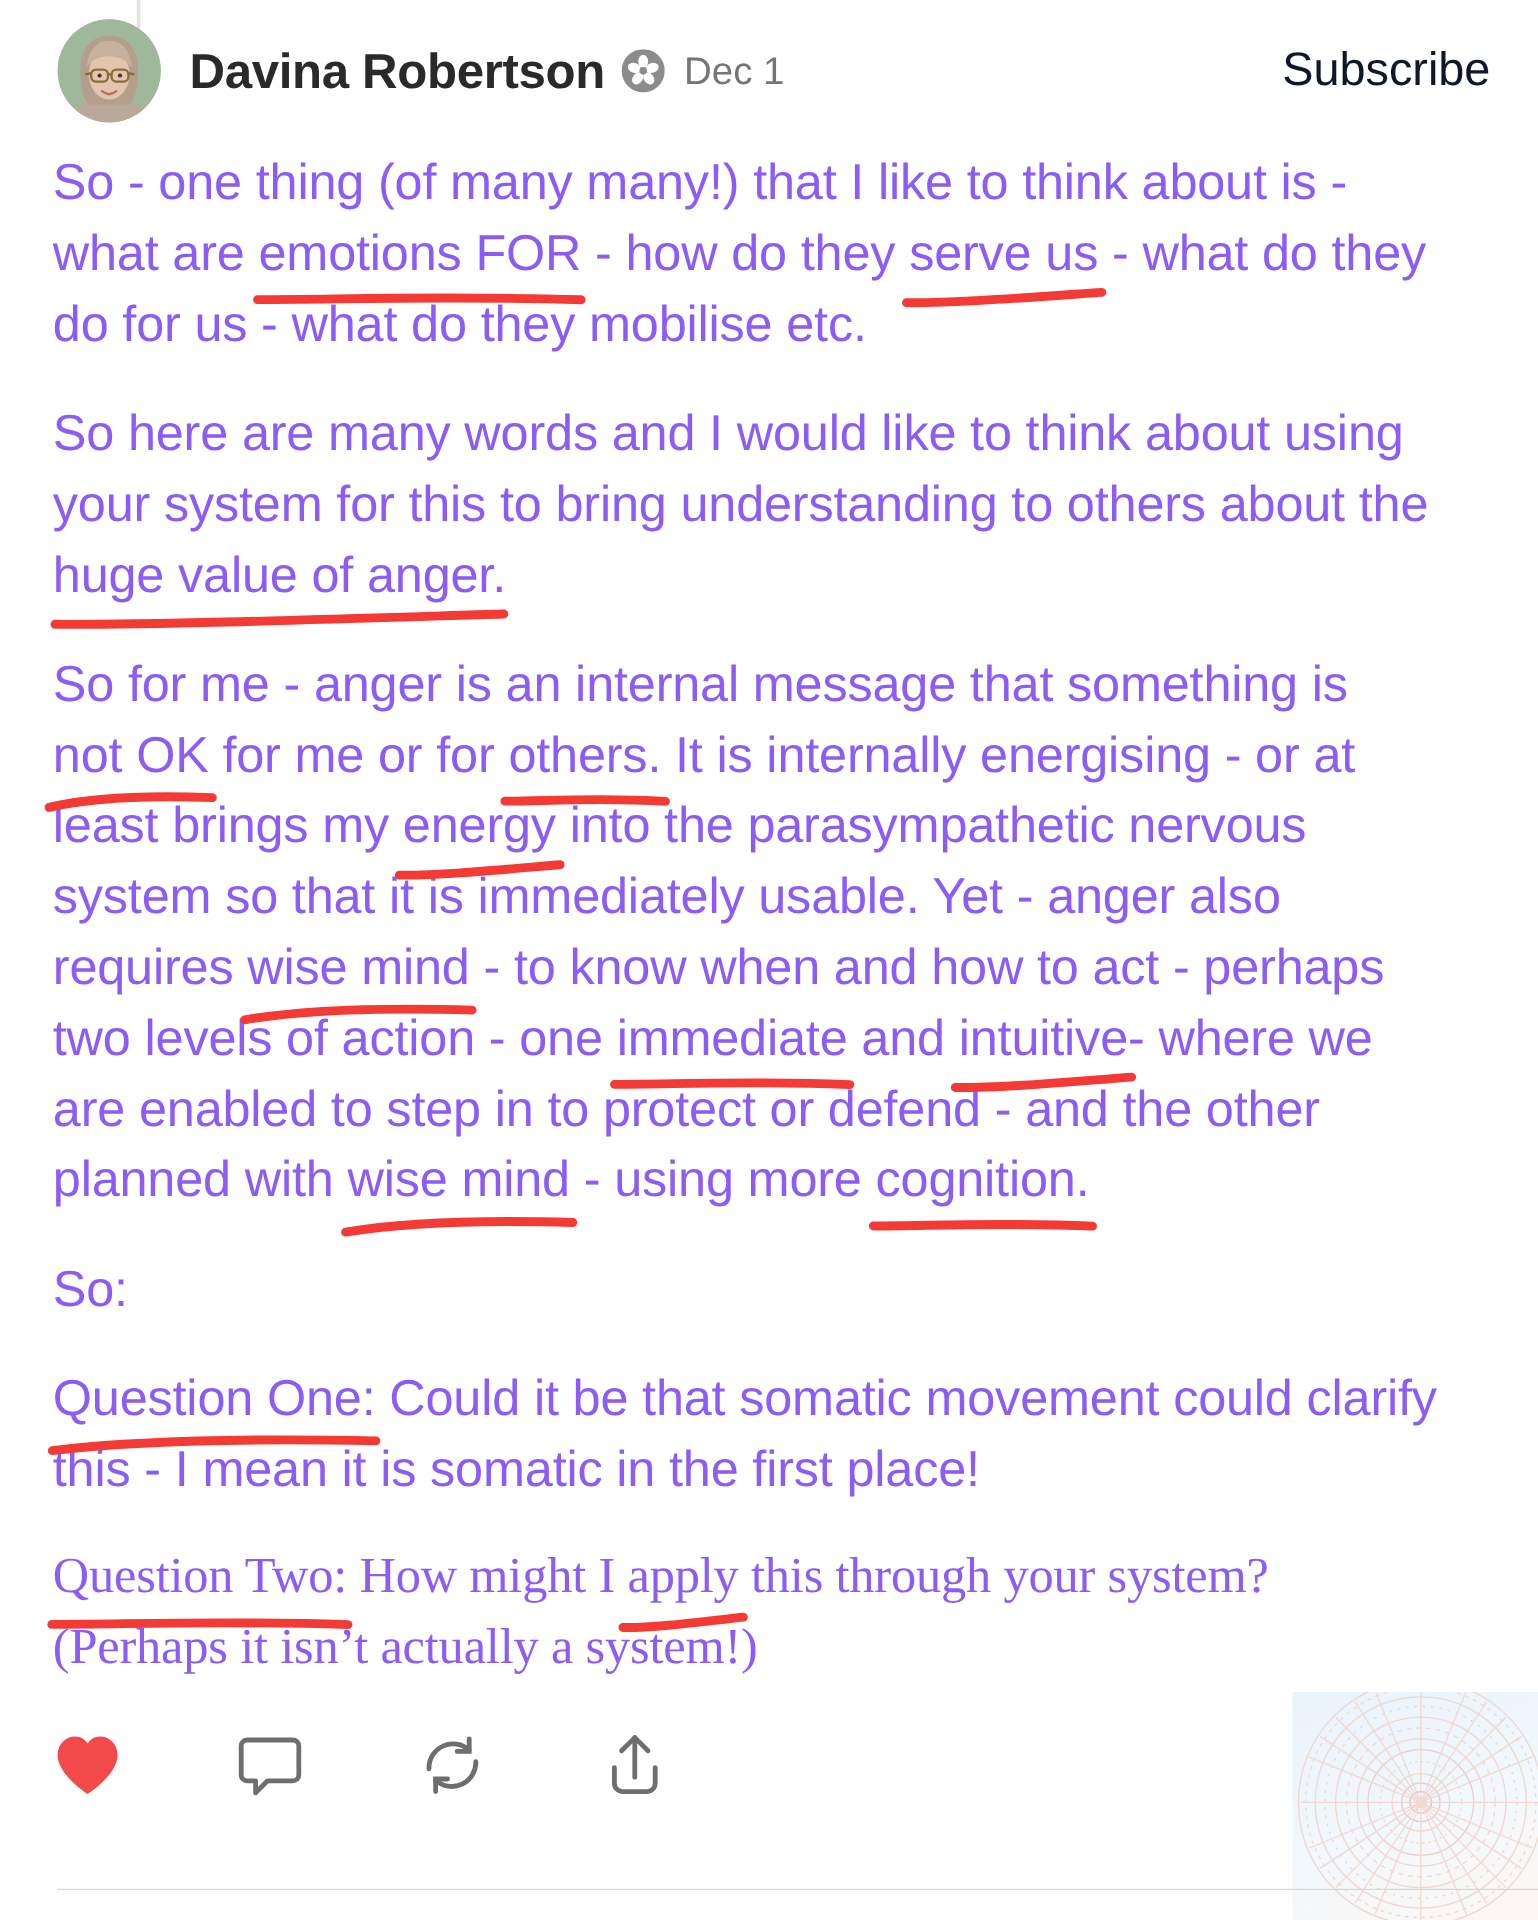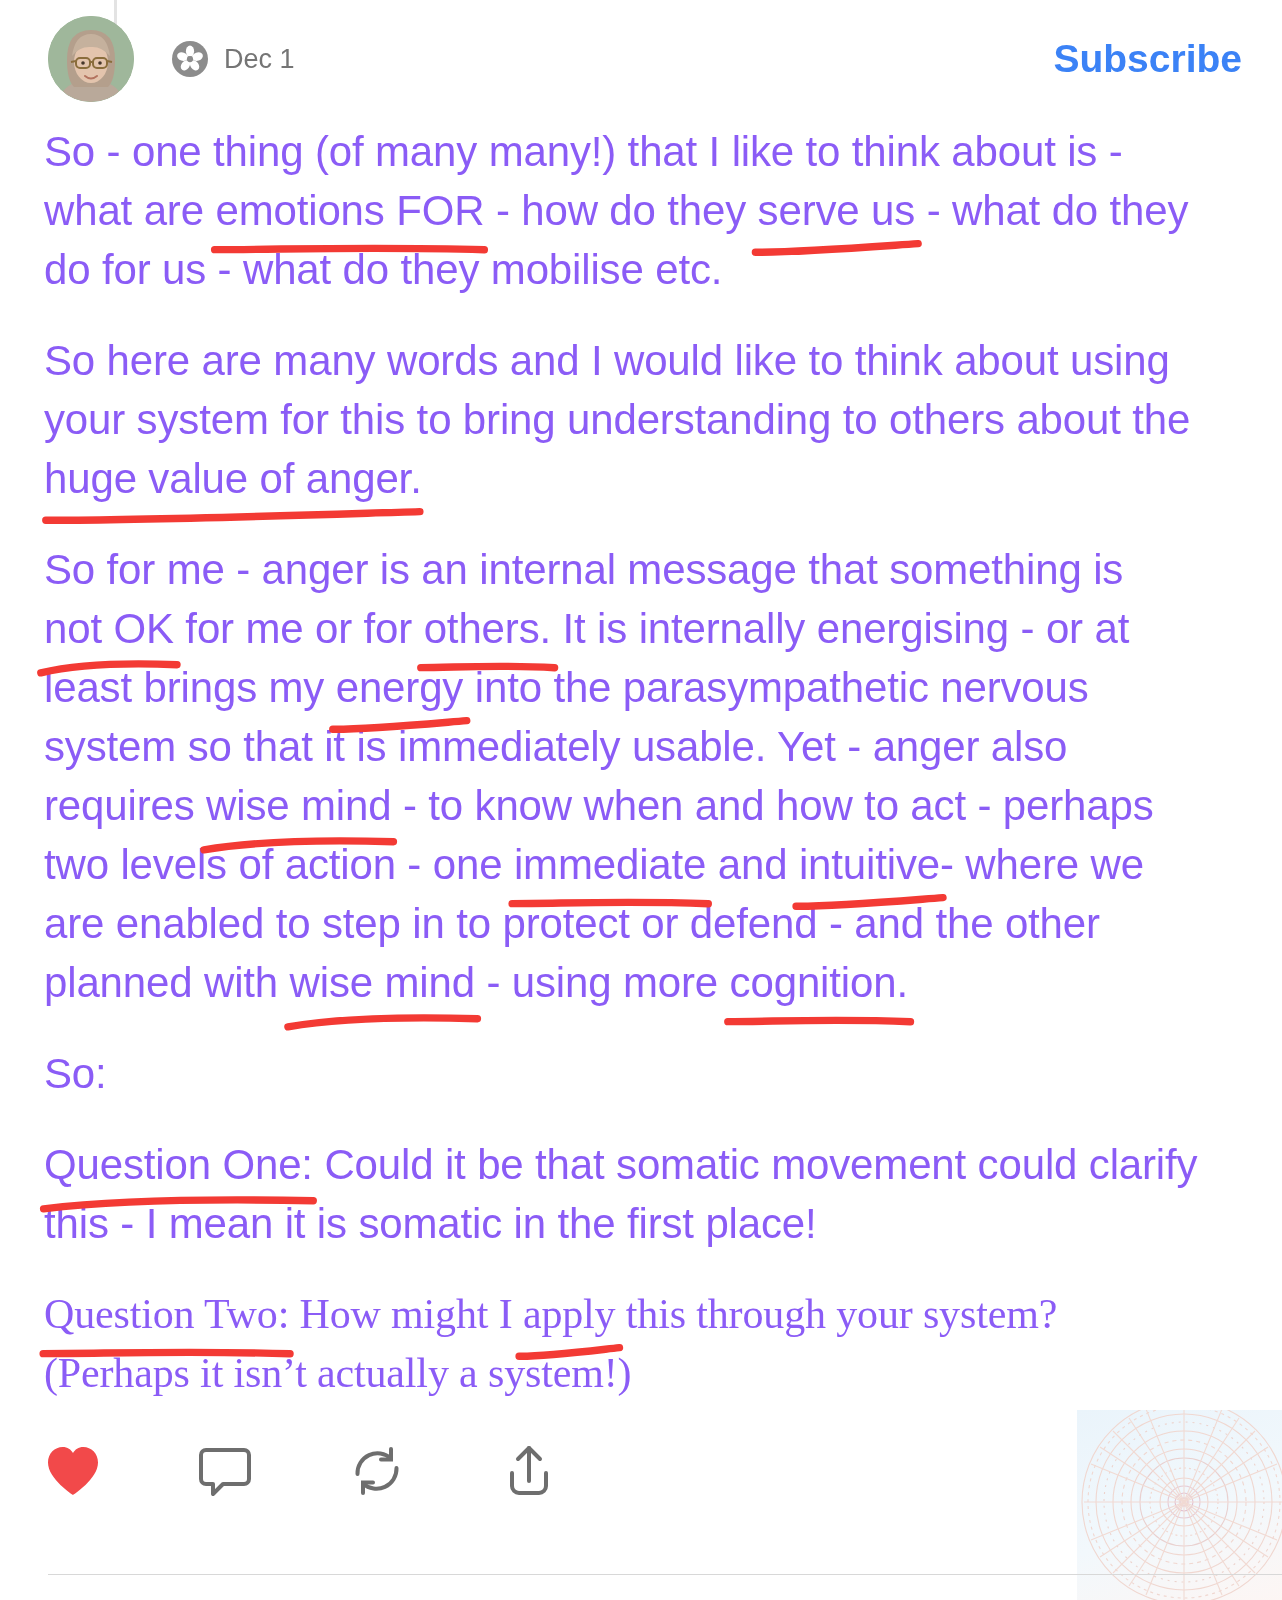--- a/index.html
+++ b/index.html
@@ -74,32 +74,32 @@
     color: #2a2a2a;
     letter-spacing: -0.3px;
     white-space: nowrap;
   }
   .badge {
     width: 36px; height: 36px;
     margin-left: 14px;
     flex: 0 0 auto;
   }
   .post-date {
-    font-size: 27px;
+    font-size: 32px;
     color: #757575;
     margin-left: 16px;
     white-space: nowrap;
     font-weight: 400;
   }
   .subscribe {
     font-size: 39px;
-    color: #3b82f6;
+    color: #0f172a;
     white-space: nowrap;
     cursor: pointer;
-    font-weight: 700;
+    font-weight: 400;
     margin-left: auto;
   }
 
   
   .comment-body {
     position: absolute;
     left: 44px; top: 122px;
     width: 1165px;
     z-index: 3;
   }
@@ -222,20 +222,21 @@
 
         <ellipse cx="35" cy="47" rx="1.8" ry="1.8" fill="#46372b"></ellipse>
         <ellipse cx="52" cy="47" rx="1.8" ry="1.8" fill="#46372b"></ellipse>
 
         <path d="M37 60 q6 5 12 0" fill="none" stroke="#b3735f" stroke-width="2" stroke-linecap="round"></path>
       </g>
     </svg>
   </div>
 
   <div class="byline">
+    <span class="author-name">Davina Robertson</span>
 
     <span class="badge">
       <svg width="36" height="36" viewBox="0 0 36 36" aria-hidden="true">
         <circle cx="18" cy="18" r="18" fill="#8c8c8c"></circle>
         <g fill="#ffffff">
           <ellipse cx="18" cy="10.2" rx="4.1" ry="5.6"></ellipse>
           <ellipse cx="25.4" cy="15.6" rx="4.1" ry="5.6" transform="rotate(72 25.4 15.6)"></ellipse>
           <ellipse cx="22.6" cy="24.3" rx="4.1" ry="5.6" transform="rotate(144 22.6 24.3)"></ellipse>
           <ellipse cx="13.4" cy="24.3" rx="4.1" ry="5.6" transform="rotate(216 13.4 24.3)"></ellipse>
           <ellipse cx="10.6" cy="15.6" rx="4.1" ry="5.6" transform="rotate(288 10.6 15.6)"></ellipse>

